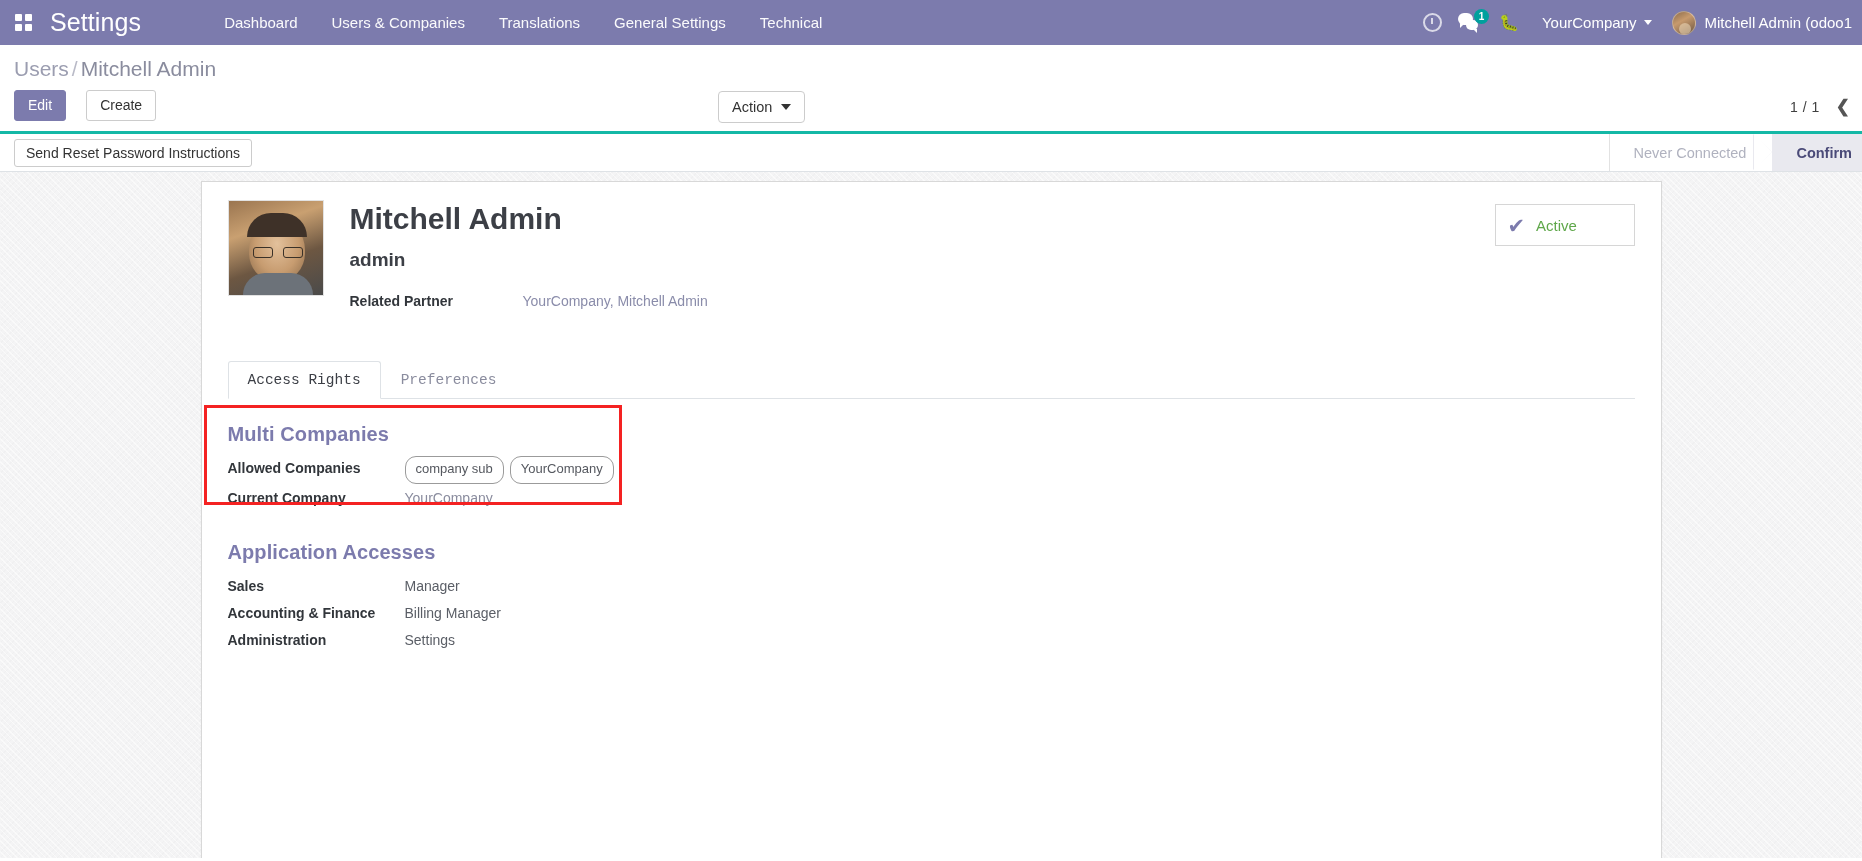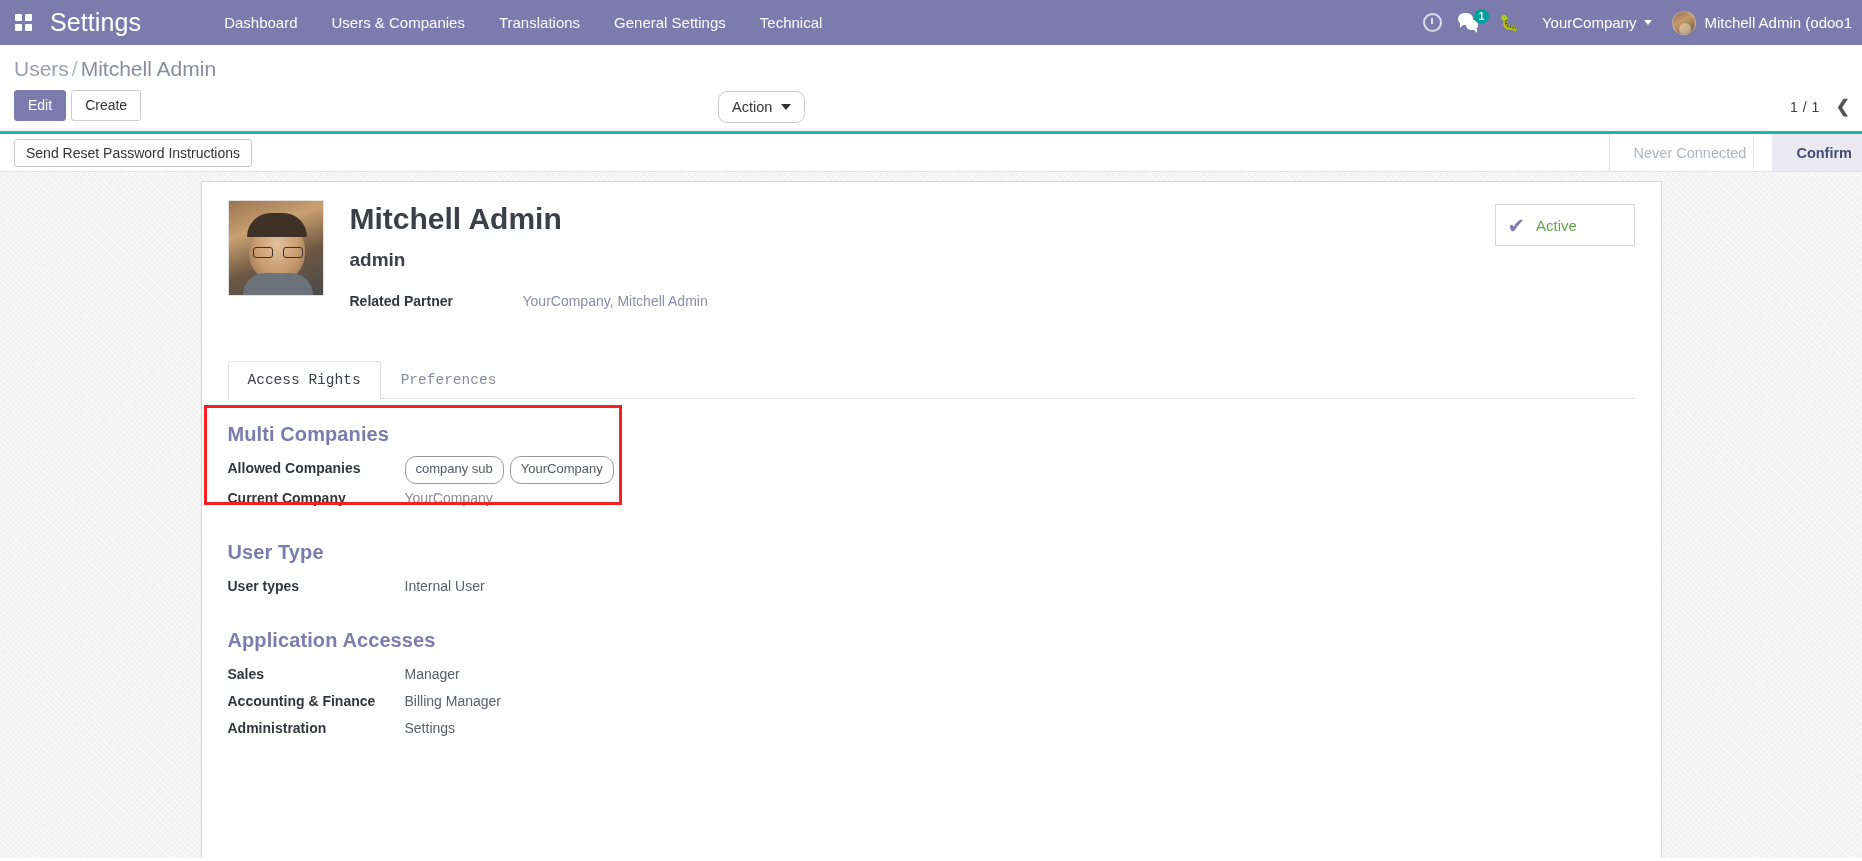--- a/index.html
+++ b/index.html
@@ -154,29 +154,29 @@
     border: 1px solid #ccc;
     background: #fff;
     color: #333;
     cursor: pointer;
     line-height: 1.2;
     font-family: "Liberation Sans", sans-serif;
   }
   .btn-primary {
     background: #7C7BAD; border-color: #7C7BAD; color: #fff;
   }
-  .btn + .btn { margin-left: 5px; }
+  .btn + .btn { margin-left: 20px; }
   .action-btn-wrap {
     position: absolute; left: 718px; top: 6px;
   }
   .btn-action {
     display: flex; align-items: center; gap: 9px;
     padding: 7px 13px;
     font-size: 14.5px;
-    background: #fff; border: 1px solid #ccc; border-radius: 9px;
+    background: #fff; border: 1px solid #ccc; border-radius: 4px;
     color: #333; cursor: pointer;
   }
   .caret-dark {
     width: 0; height: 0;
     border-left: 5px solid transparent;
     border-right: 5px solid transparent;
     border-top: 6px solid #333;
   }
   .pager {
     position: absolute; right: 12px; top: 13px;
@@ -528,27 +528,20 @@
             <span class="pill">YourCompany</span>
           </div>
         </div>
 
         <div class="grow">
           <div class="glabel">Current Company</div>
           <div class="gval muted">YourCompany</div>
         </div>
       </div>
 
-      <div class="group">
-        <h2 class="group-title">User Type</h2>
-        <div class="grow">
-          <div class="glabel">User types</div>
-          <div class="gval">Internal User</div>
-        </div>
-      </div>
 
       <div class="group">
         <h2 class="group-title">Application Accesses</h2>
 
         <div class="grow">
           <div class="glabel">Sales</div>
           <div class="gval">Manager</div>
         </div>
 
         <div class="grow">

